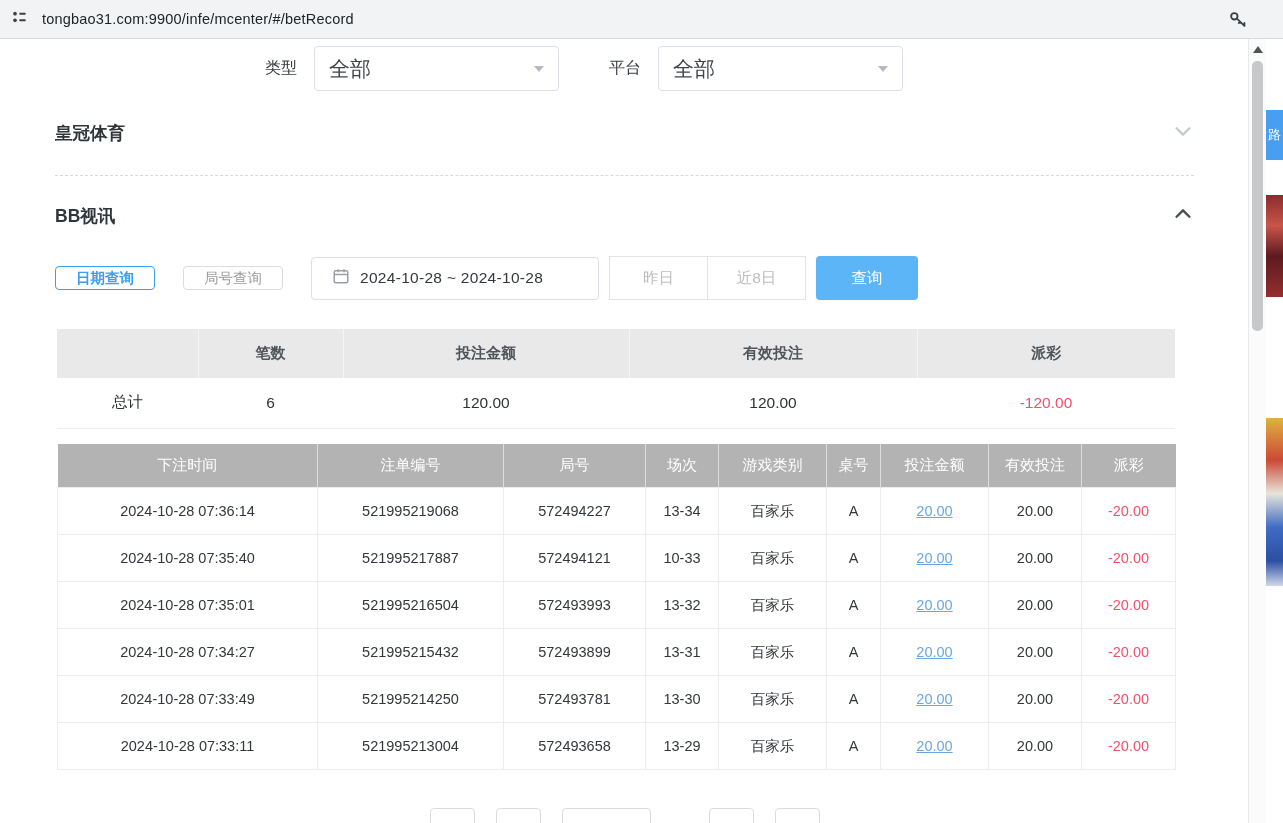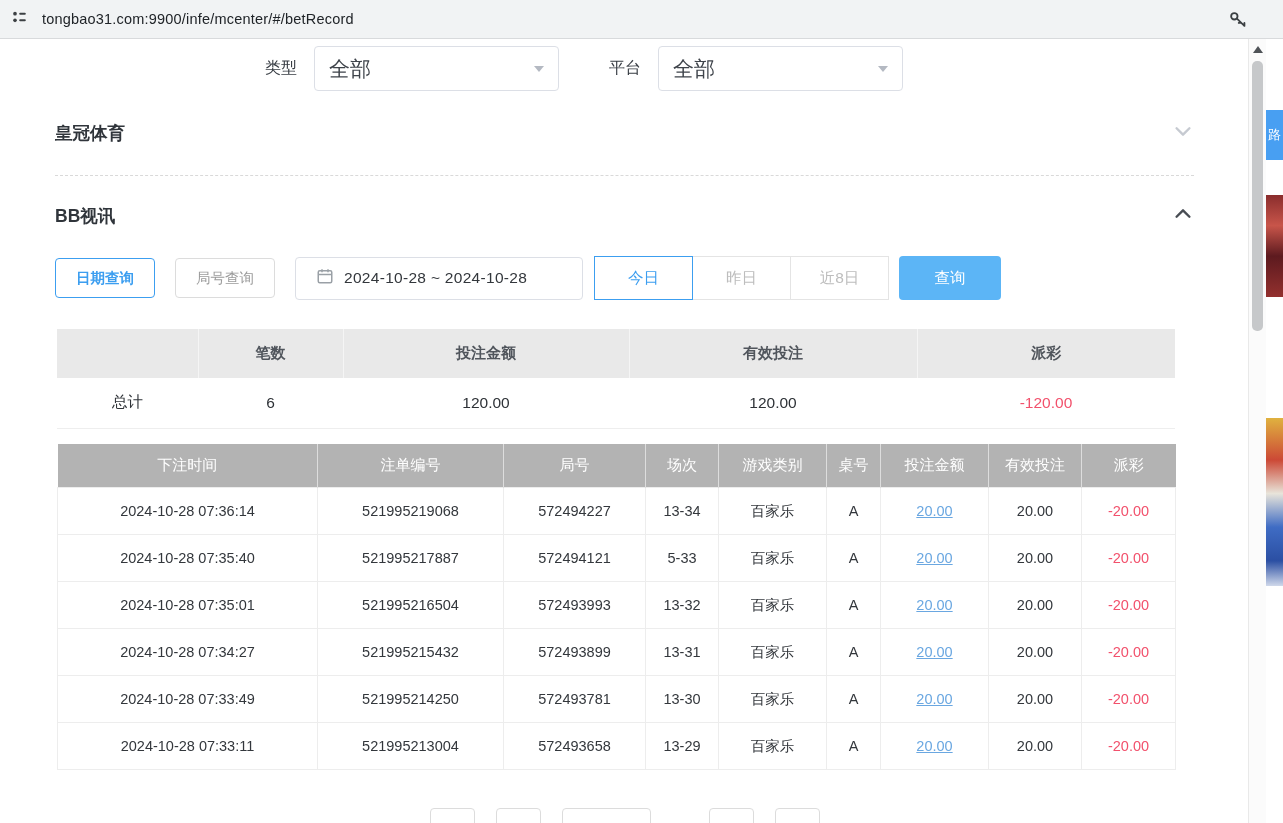--- a/index.html
+++ b/index.html
@@ -24,22 +24,22 @@
   .caret{width:0;height:0;border-left:5.5px solid transparent;border-right:5.5px solid transparent;
     border-top:6.5px solid #b4b9c2}
   .filter-gap{width:50px}
 
   .sec-head{height:84px;margin:0 55px;display:flex;align-items:center;justify-content:space-between;cursor:pointer}
   .sec-head h2{font-size:17.5px;color:#30353b;font-weight:bold}
   .sec-head.bb{height:80px}
   .dashed{border-top:1px dashed #d9d9d9;margin:0 55px}
 
   .query-row{display:flex;align-items:center;margin-left:55px;height:44px}
-  .tab-btn{height:40px;padding:0 20px;border:1px solid #3c9ef0;color:#3c9ef0;font-weight:bold;
-    background:#fff;border-radius:4px;font-size:14.5px;margin-right:20px;cursor:pointer;
+  .tab-btn{height:24px;padding:0 20px;border:1px solid #3c9ef0;color:#3c9ef0;font-weight:bold;
+    background:#fff;border-radius:4px;font-size:14.5px;margin-right:28px;cursor:pointer;
     font-family:"Liberation Sans",sans-serif}
   .tab-btn.inactive{border-color:#dcdcdc;color:#9b9b9b;font-weight:normal}
   .date-box{width:288px;height:43px;border:1px solid #dcdfe6;border-radius:4px;display:flex;
     align-items:center;padding:0 20px;margin-right:11px;background:#fff;cursor:pointer}
   .date-box .txt{font-size:15.5px;color:#33373c;margin-left:10px;letter-spacing:.3px}
   .quick{display:flex;margin-right:10px}
   .quick button{width:99px;height:44px;background:#fff;border:1px solid #e4e4e4;color:#bdbdbd;
     font-size:15.5px;margin-left:-1px;cursor:pointer;font-family:"Liberation Sans",sans-serif}
   .quick button.active{margin-left:0;border-color:#3c9ef0;color:#3c9ef0;position:relative;z-index:1}
   .search-btn{width:102px;height:44px;background:#5cb5f6;border:none;border-radius:4px;color:#fff;
@@ -149,21 +149,20 @@
           <svg width="18" height="18" viewBox="0 0 24 24" fill="none" stroke="#9aa0a6" stroke-width="2">
             <rect x="3" y="5" width="18" height="16" rx="2"></rect>
             <line x1="3" y1="10" x2="21" y2="10"></line>
             <line x1="8" y1="3" x2="8" y2="7"></line>
             <line x1="16" y1="3" x2="16" y2="7"></line>
           </svg>
         </span>
         <span class="txt">2024-10-28 ~ 2024-10-28</span>
       </div>
       <div class="quick">
-        <button class="active">今日</button>
         <button>昨日</button>
         <button>近8日</button>
       </div>
       <button class="search-btn">查询</button>
     </div>
 
     <table class="summary">
       <colgroup>
           <col style="width:141px">
           <col style="width:145px">
@@ -225,21 +224,21 @@
         <td><span>百家乐</span></td>
         <td><span>A</span></td>
         <td><a class="amt-link">20.00</a></td>
         <td><span>20.00</span></td>
         <td><span class="red">-20.00</span></td>
       </tr>
           <tr>
         <td><span>2024-10-28 07:35:40</span></td>
         <td><span>521995217887</span></td>
         <td><span>572494121</span></td>
-        <td><span>5-33</span></td>
+        <td><span>10-33</span></td>
         <td><span>百家乐</span></td>
         <td><span>A</span></td>
         <td><a class="amt-link">20.00</a></td>
         <td><span>20.00</span></td>
         <td><span class="red">-20.00</span></td>
       </tr>
           <tr>
         <td><span>2024-10-28 07:35:01</span></td>
         <td><span>521995216504</span></td>
         <td><span>572493993</span></td>

